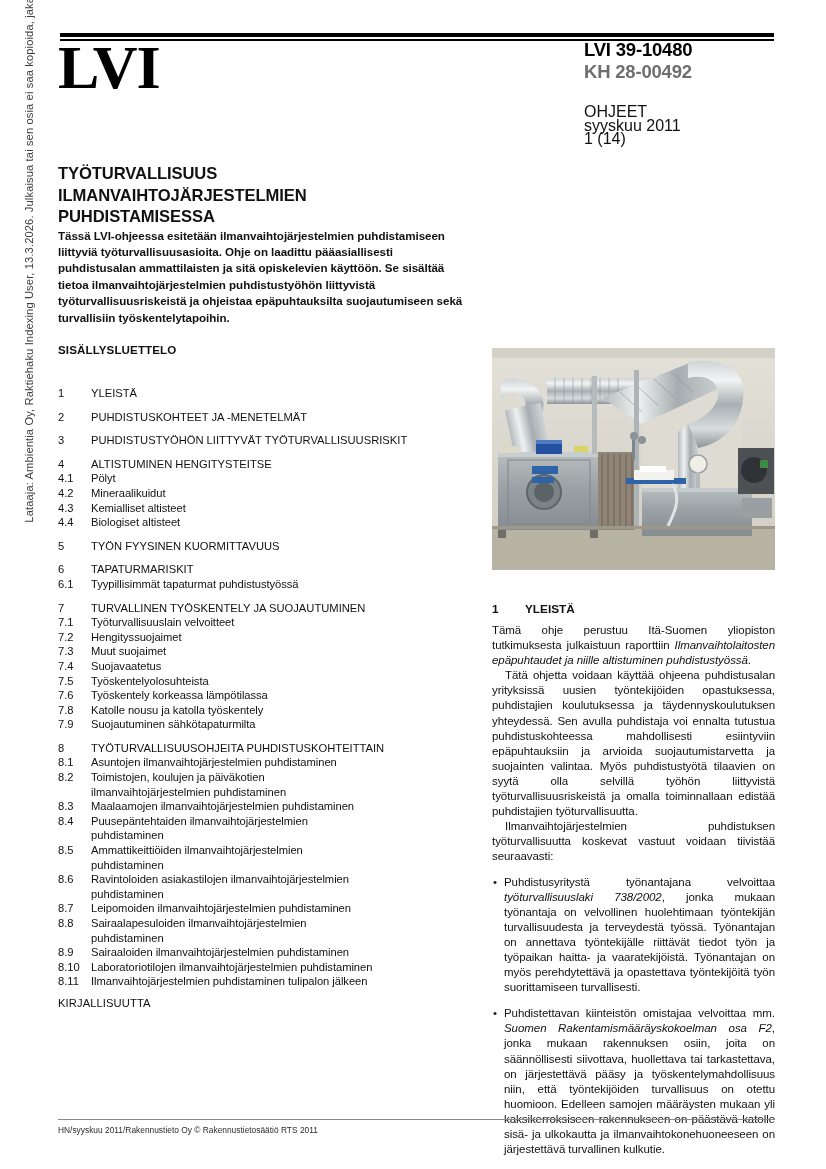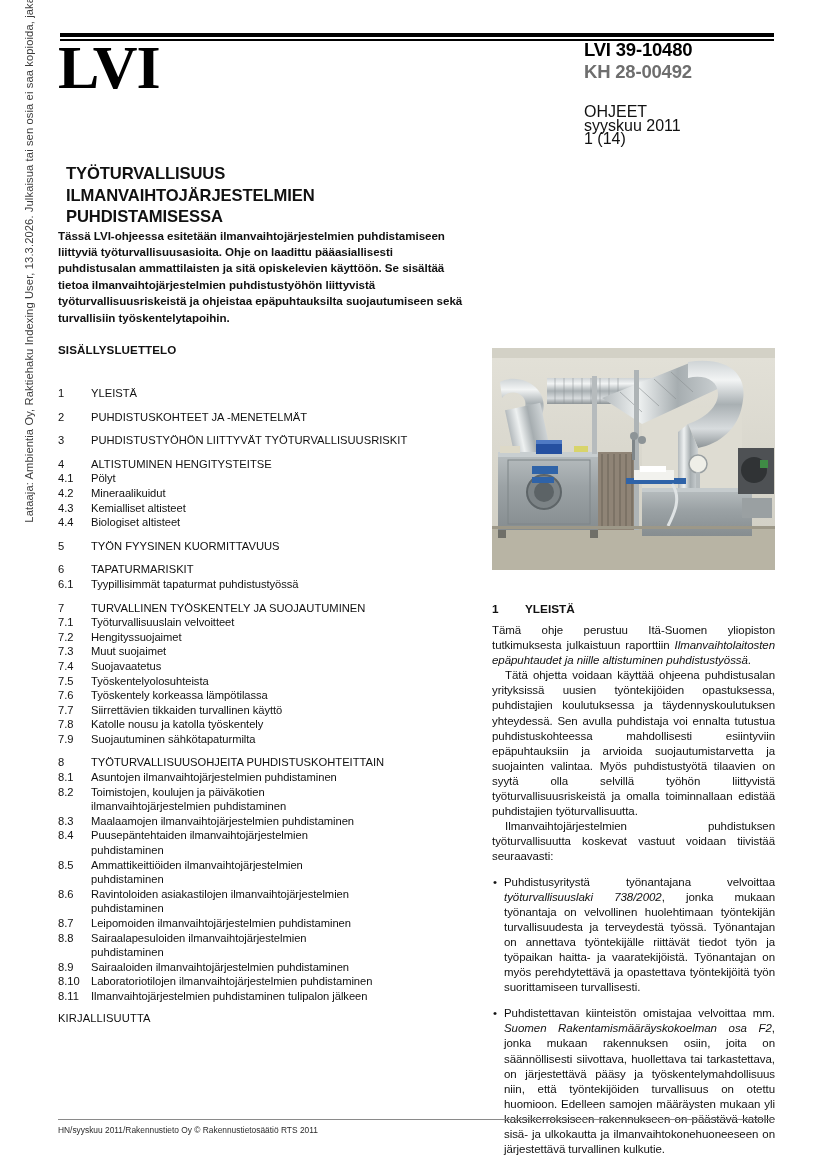--- a/index.html
+++ b/index.html
@@ -86,21 +86,20 @@
   .main-title {
     position: absolute;
     left: 2px;
     top: 152px;
     width: 400px;
     font-size: 16.6px;
     font-weight: bold;
     line-height: 21.5px;
     letter-spacing: -0.1px;
     color: #111;
-    margin-left: 8px;
   }
 
   
   .lead {
     position: absolute;
     left: 2px;
     top: 216px;
     width: 411px;
     font-size: 11.6px;
     font-weight: bold;
@@ -291,24 +290,20 @@
           <span class="toc-num">7.4</span>
           <span class="toc-label">Suojavaatetus</span>
         </div>
         <div class="toc-row">
           <span class="toc-num">7.5</span>
           <span class="toc-label">Työskentelyolosuhteista</span>
         </div>
         <div class="toc-row">
           <span class="toc-num">7.6</span>
           <span class="toc-label">Työskentely korkeassa lämpötilassa</span>
-        </div>
-        <div class="toc-row">
-          <span class="toc-num">7.7</span>
-          <span class="toc-label">Siirrettävien tikkaiden turvallinen käyttö</span>
         </div>
         <div class="toc-row">
           <span class="toc-num">7.8</span>
           <span class="toc-label">Katolle nousu ja katolla työskentely</span>
         </div>
         <div class="toc-row">
           <span class="toc-num">7.9</span>
           <span class="toc-label">Suojautuminen sähkötapaturmilta</span>
         </div>
         <div class="toc-row spaced major">

